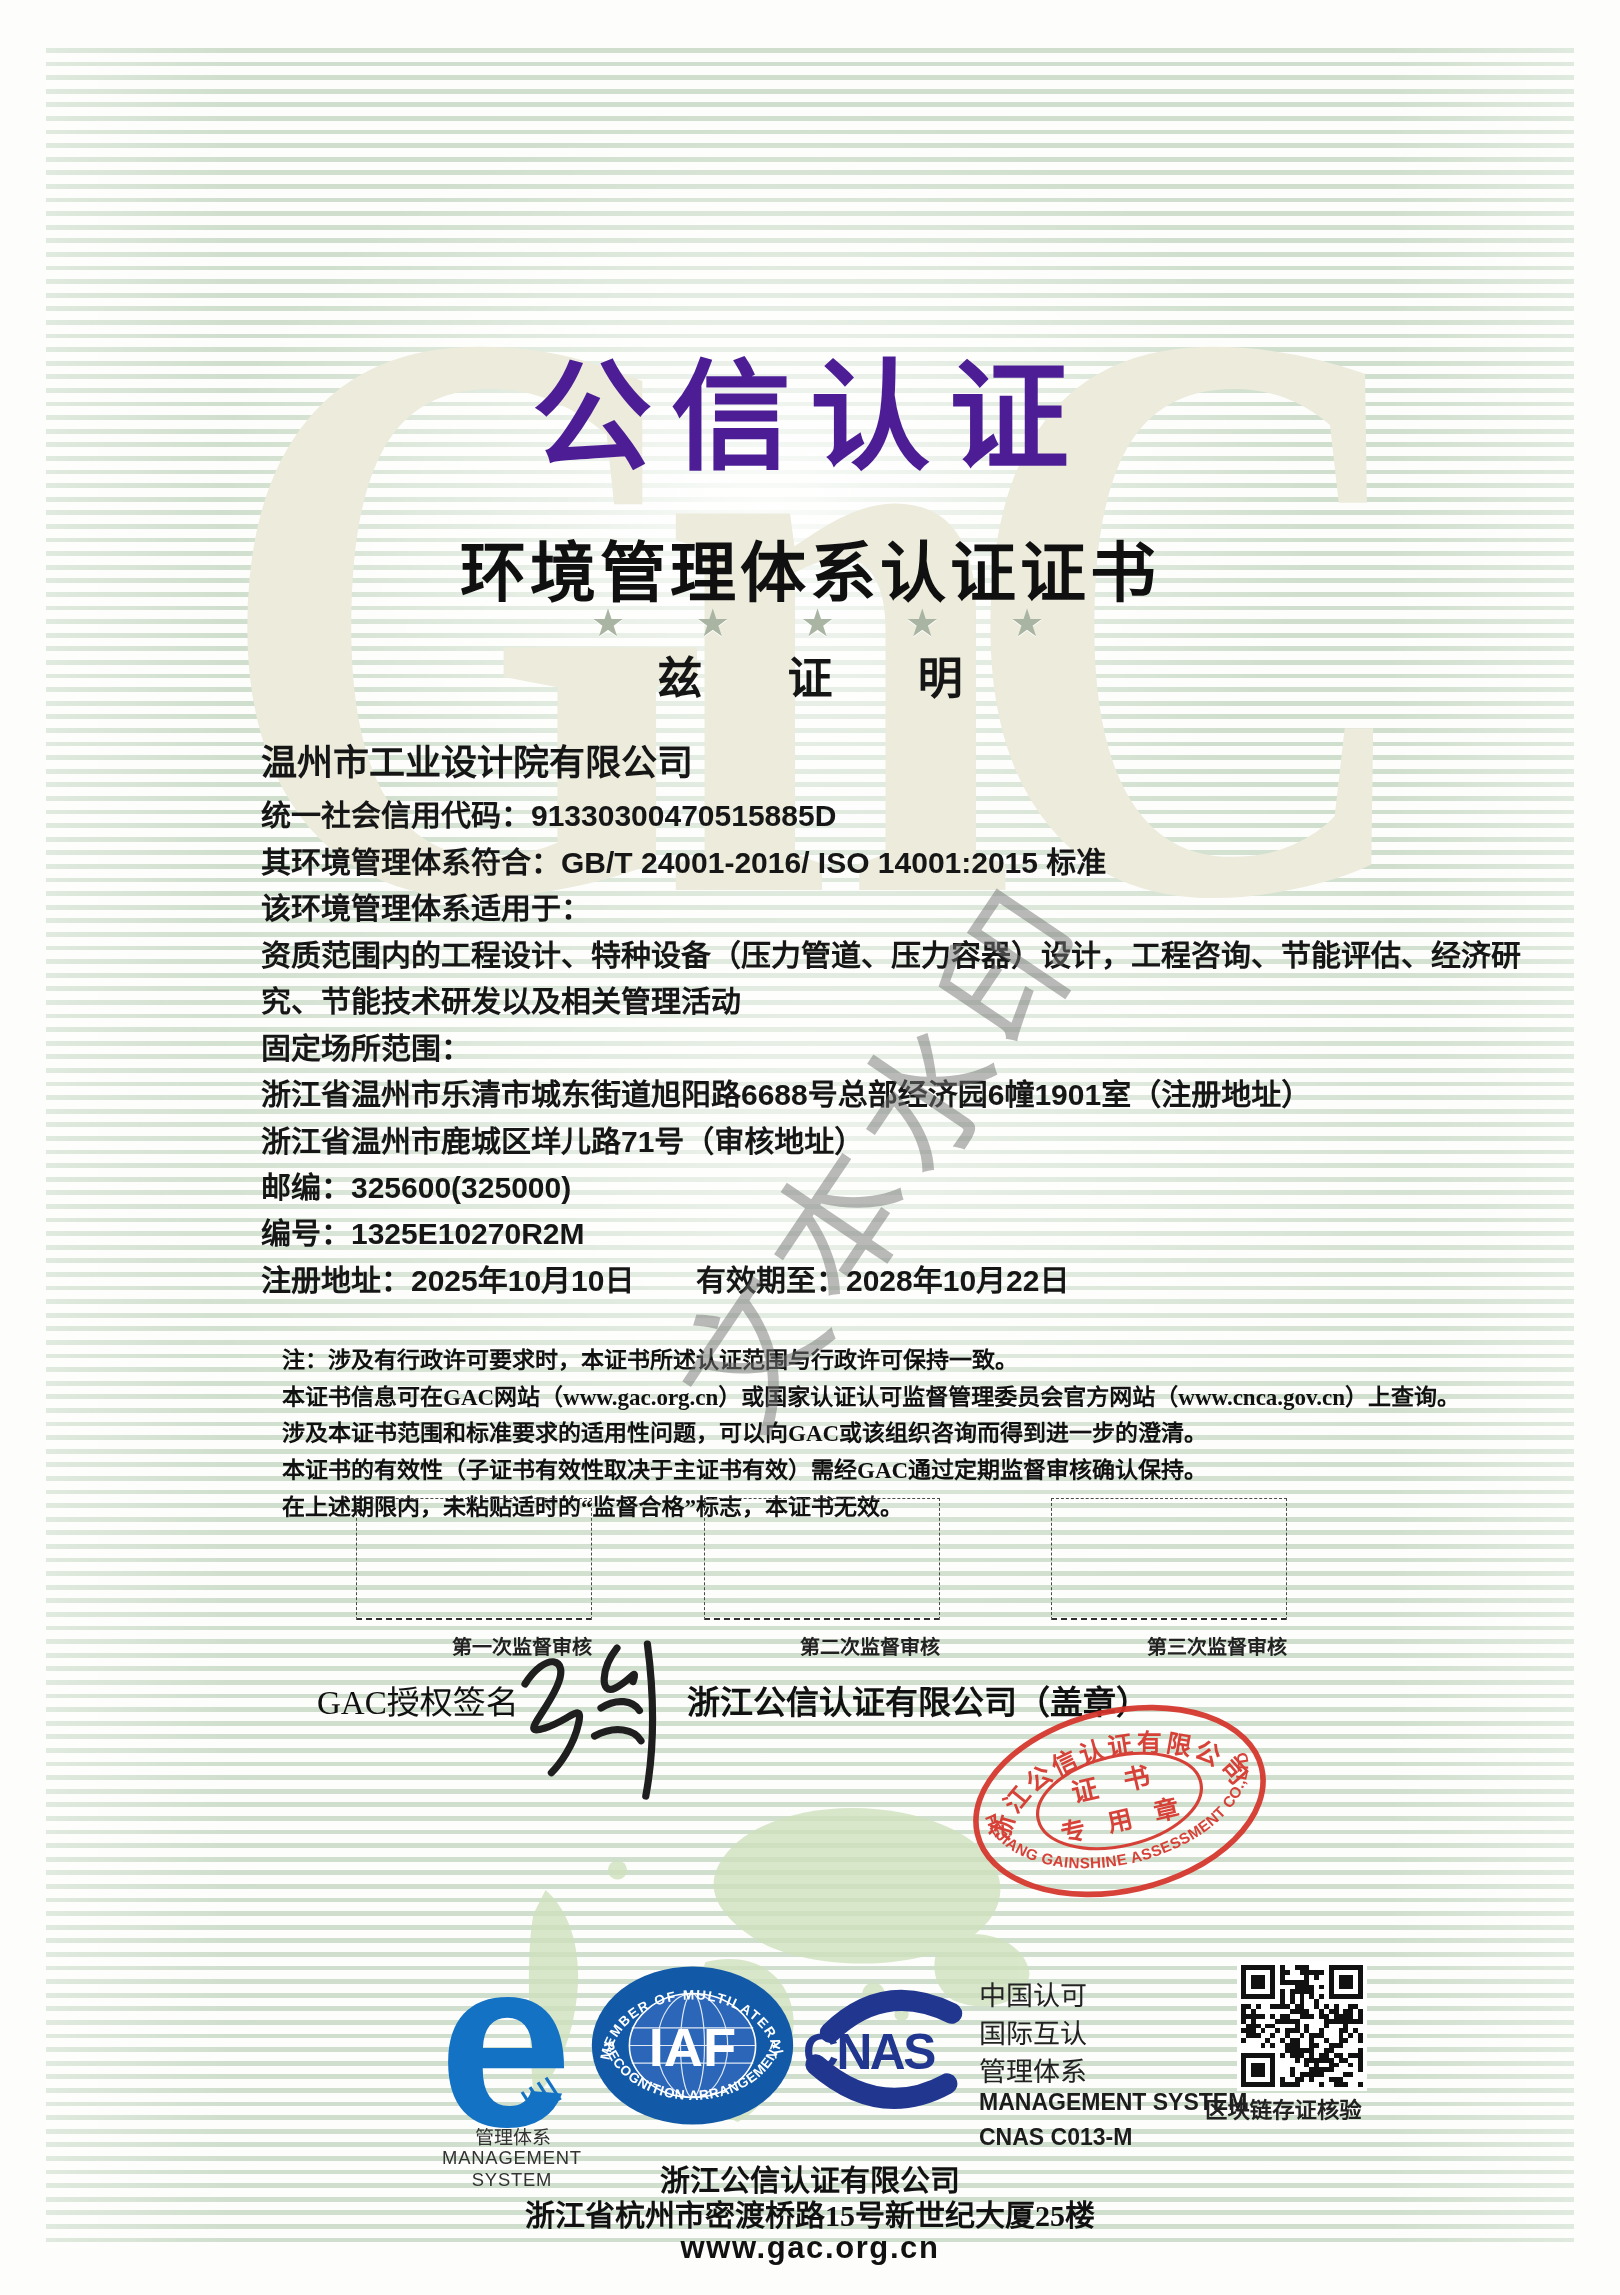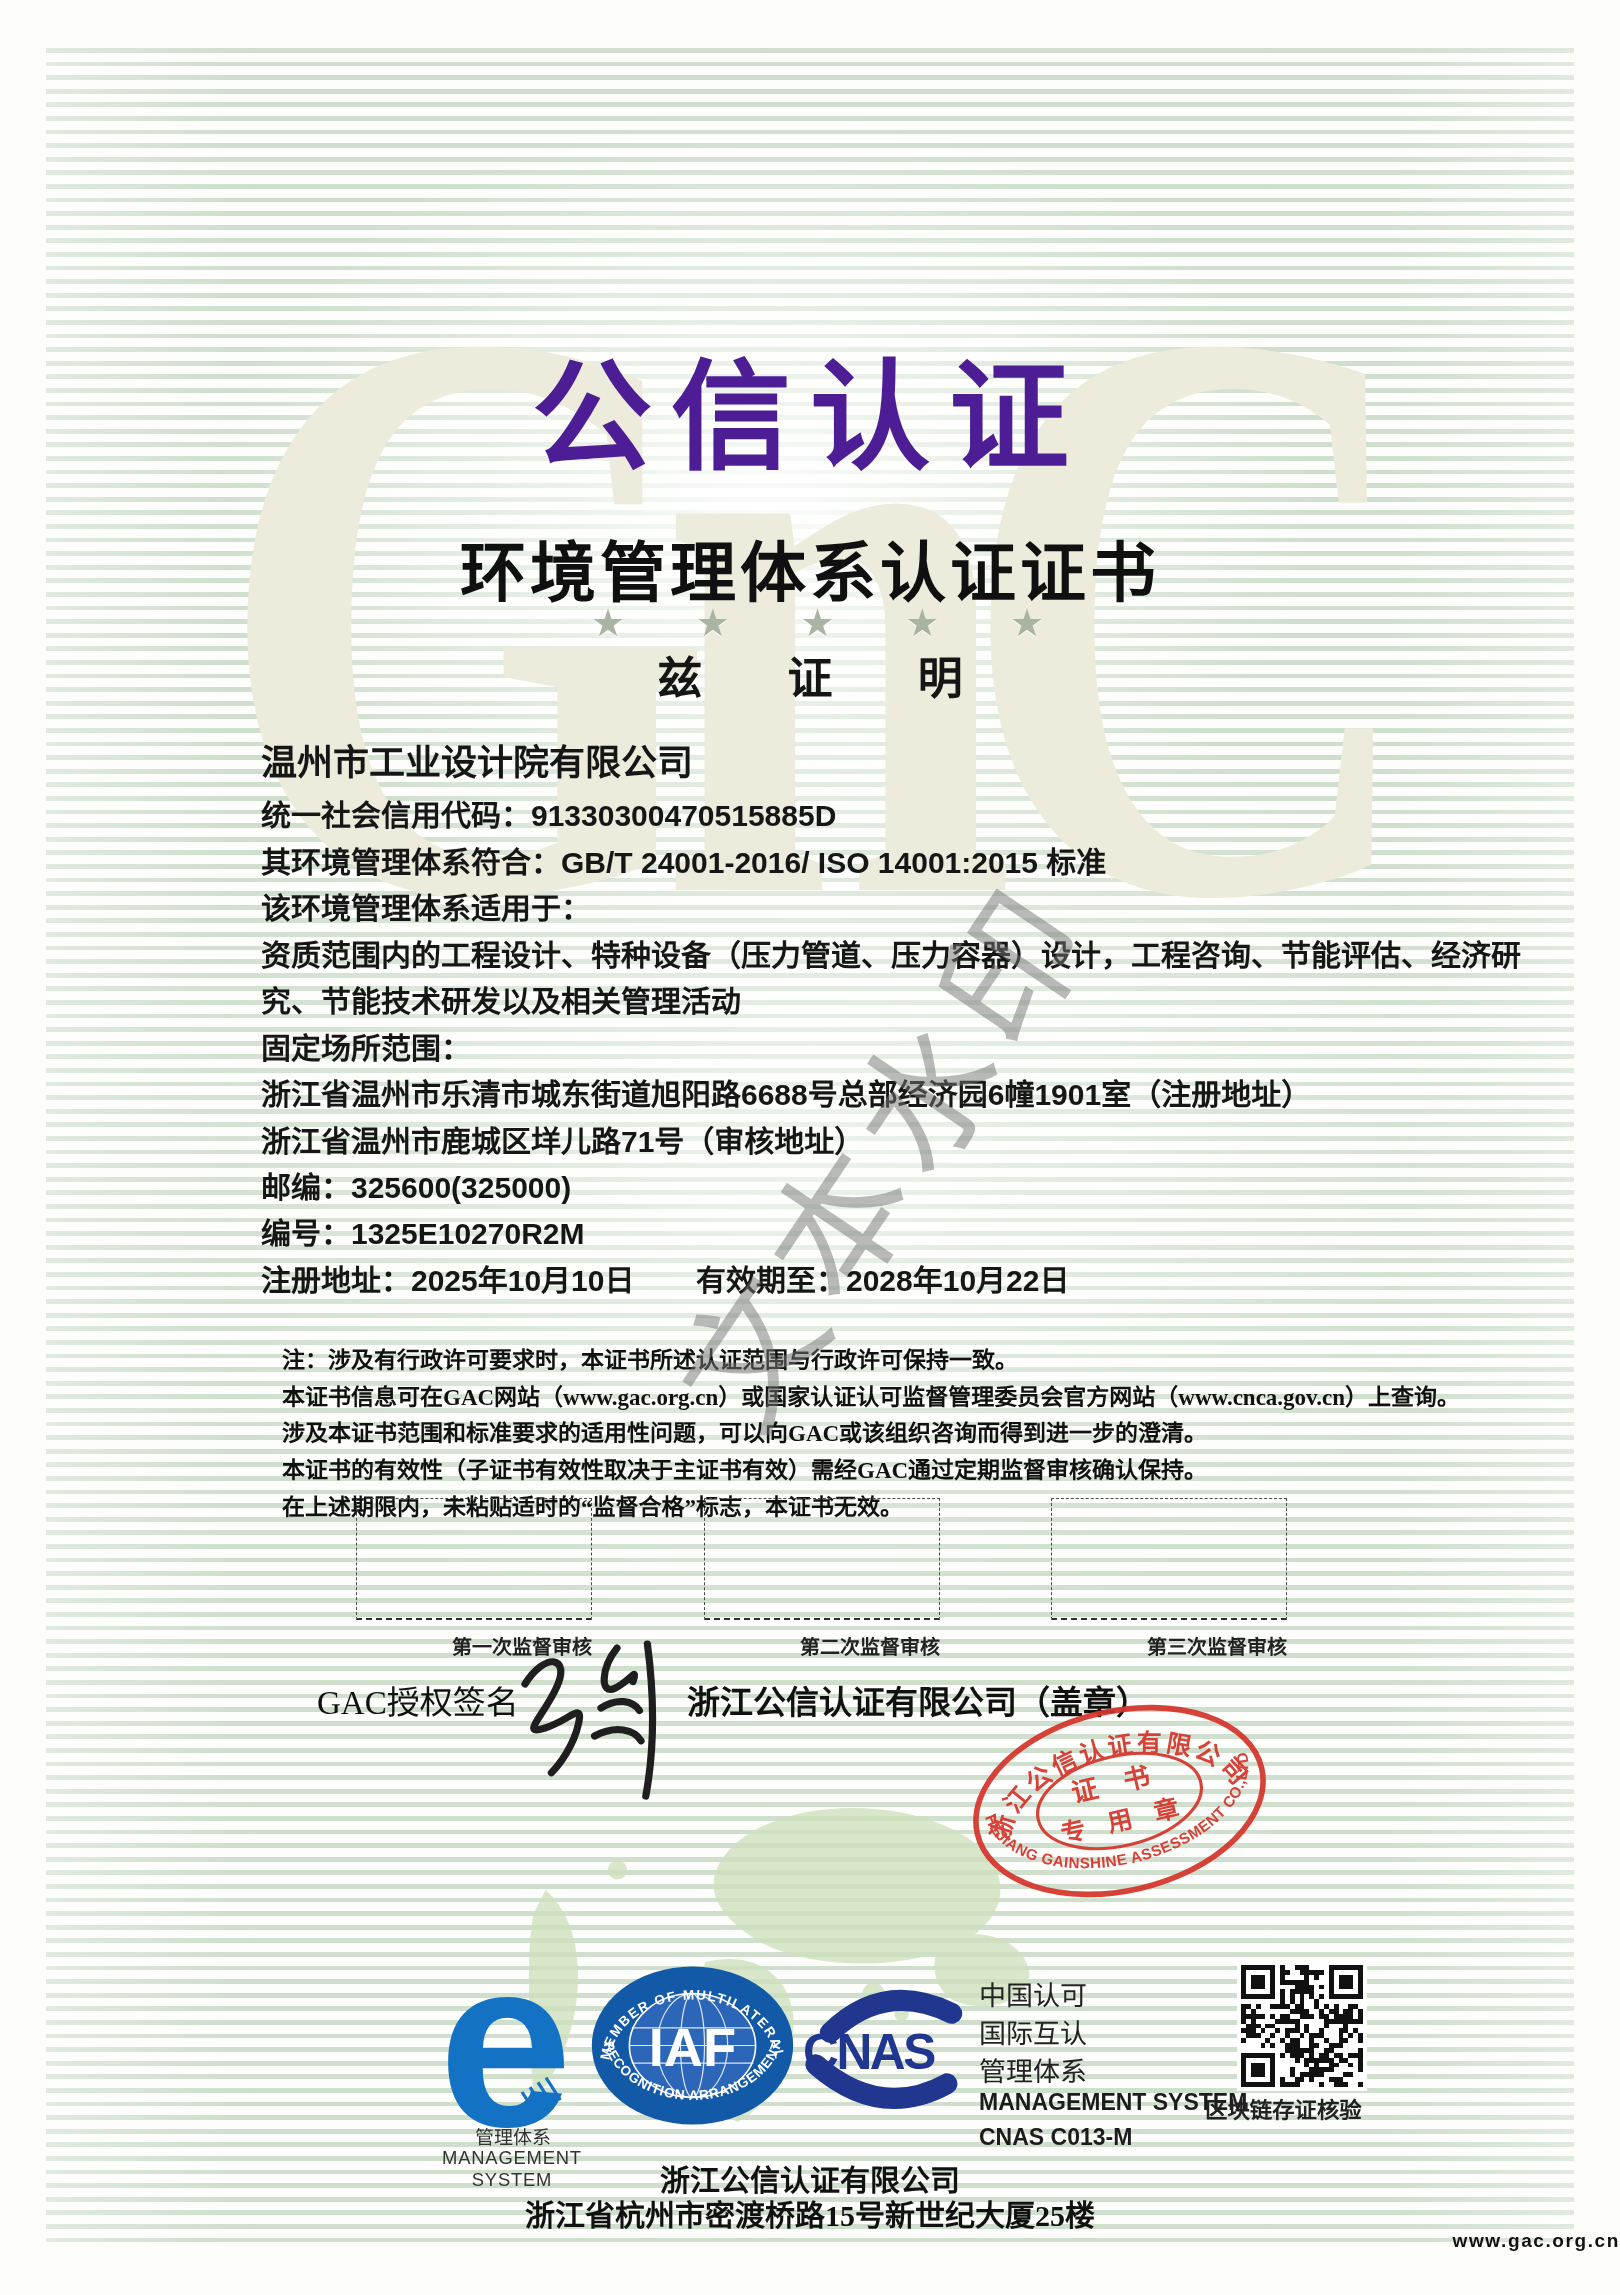--- a/index.html
+++ b/index.html
@@ -53,21 +53,21 @@
   .cnas-logo{position:absolute;left:803px;top:1975px;}
   .acc{position:absolute;left:979px;white-space:nowrap;}
   .acc.cn{font-size:27px;color:#222;}
   .acc.en{font-size:23px;font-weight:700;color:#1c1c1c;}
   .qr{position:absolute;left:1237px;top:1961px;width:122px;height:122px;background:#fff;padding:4px;}
   .qr-cap{position:absolute;left:1205px;top:2092px;width:192px;
     font-family:"Liberation Serif","DejaVu Serif",serif;font-size:22.4px;font-weight:700;color:#222;}
   
   .f1{position:absolute;top:2156px;left:0;width:100%;text-align:center;font-family:"Liberation Serif","DejaVu Serif",serif;font-size:30px;font-weight:700;}
   .f2{position:absolute;top:2191px;left:0;width:100%;text-align:center;font-family:"Liberation Serif","DejaVu Serif",serif;font-size:30px;font-weight:700;}
-  .f3{position:absolute;top:2230px;left:0;width:100%;text-align:right;font-size:19px;font-weight:700;letter-spacing:1.6px;}
+  .f3{position:absolute;top:2230px;left:0;width:100%;text-align:center;font-size:31px;font-weight:700;letter-spacing:1.6px;}
   
   .diag-wm{position:absolute;left:705px;top:1265px;height:280px;display:flex;align-items:center;
     transform:rotate(-56deg);transform-origin:0 50%;
     font-size:140px;letter-spacing:14.4px;color:rgba(115,115,115,.5);white-space:nowrap;pointer-events:none;}
   svg text{font-family:"Liberation Sans","DejaVu Sans",sans-serif;}
 </style>
 </head>
 <body>
 
 <div class="page">

